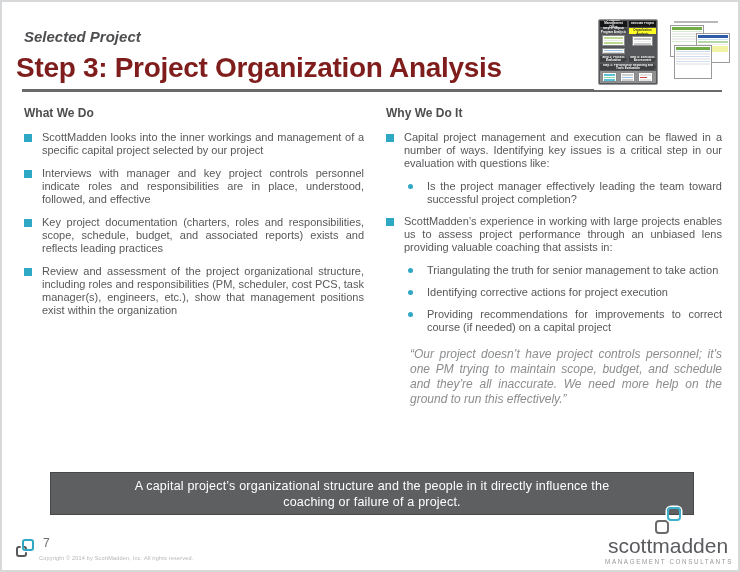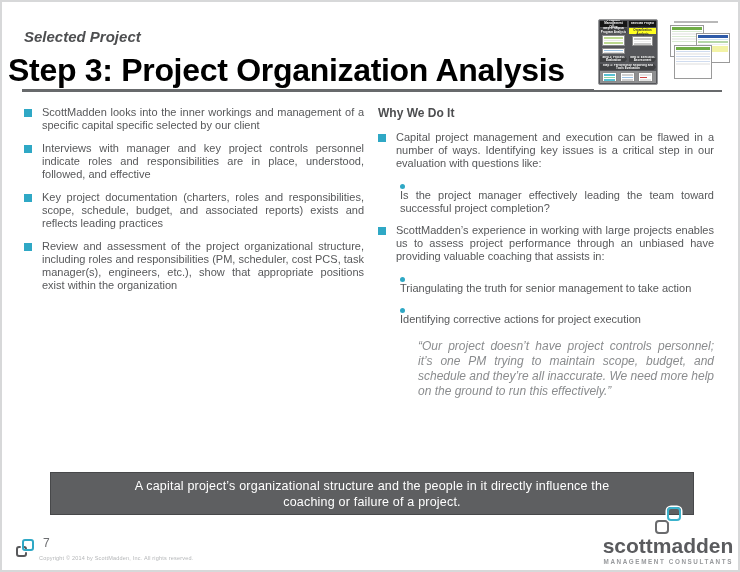--- a/index.html
+++ b/index.html
@@ -3,50 +3,50 @@
 <meta charset="utf-8">
 <style>
   html,body{margin:0;padding:0;background:#fff;}
   .page{
     position:relative;width:740px;height:572px;background:#fff;
     border:2px solid #d7d8d9;box-sizing:border-box;overflow:hidden;
     font-family:"Liberation Sans",sans-serif;color:#58595B;
   }
   
   .kicker{position:absolute;left:22px;top:26px;font-size:15px;font-weight:bold;font-style:italic;color:#4d4e50;}
-  .title{position:absolute;left:6px;top:50px;font-size:32px;font-weight:bold;color:#000000;letter-spacing:-.3px;}
+  .title{position:absolute;left:14px;top:50px;font-size:28px;font-weight:bold;color:#7f1d1d;letter-spacing:-.3px;}
   .title-rule{position:absolute;left:20px;top:87px;width:700px;height:2.5px;background:#686a6c;}
   
   .col{position:absolute;top:104px;}
   .col-left{left:22px;width:340px;}
-  .col-right{left:376px;width:336px;}
+  .col-right{left:384px;width:336px;}
   .sec-head{font-size:12px;font-weight:bold;color:#4d4e50;margin-bottom:11px;}
   .sec-head.second{margin-top:32px;}
   .bullet{display:flex;margin-bottom:10px;}
   .bullet .sq{flex:0 0 8px;width:8px;height:8px;background:#2FA8C5;margin-top:3px;margin-right:10px;}
   .bullet .bt{font-size:11px;line-height:13px;text-align:justify;color:#57585A;}
-  .sub{display:flex;margin-left:22px;margin-bottom:9px;flex-direction:column;}
+  .sub{display:flex;margin-left:22px;margin-bottom:9px;}
   .sub .dot{flex:0 0 5px;width:5px;height:5px;border-radius:50%;background:#2FA8C5;margin-top:4px;margin-right:14px;}
   .sub .bt{font-size:11px;line-height:13px;text-align:justify;color:#57585A;}
-  .quote{margin-left:40px;margin-top:13px;font-size:12px;line-height:15px;font-style:italic;
+  .quote{margin-left:24px;margin-top:13px;font-size:12px;line-height:15px;font-style:italic;
          color:#8a8c8e;text-align:justify;}
   
   .banner{position:absolute;left:48px;top:470px;width:644px;height:43px;background:#5e5f61;
           border:1px solid #47484a;box-sizing:border-box;display:flex;flex-direction:column;
           align-items:center;justify-content:center;gap:2px;}
   .banner div{color:#fff;font-size:12.5px;font-weight:normal;letter-spacing:.2px;text-align:center;}
   
   .mark{position:relative;}
   .mark .g,.mark .t{position:absolute;background:transparent;box-sizing:border-box;}
   .mark-small{position:absolute;left:14px;top:537px;width:20px;height:20px;}
   .mark-small .g{left:0;top:7px;width:11px;height:11px;border:2.2px solid #58595B;border-radius:3px;}
   .mark-small .t{left:6px;top:0;width:12px;height:12px;border:2.2px solid #2FA8C5;border-radius:3px;box-shadow:0 0 0 1.3px #fff;}
   .page-num{position:absolute;left:41px;top:534px;font-size:12px;color:#6d6e71;}
   .copyright{position:absolute;left:37px;top:553px;font-size:5.5px;color:#b4b6b8;letter-spacing:.2px;}
-  .logo-block{position:absolute;left:598px;top:505px;width:136px;text-align:center;font-weight:bold;}
+  .logo-block{position:absolute;left:598px;top:505px;width:136px;text-align:center;}
   .mark-big{width:30px;height:27px;margin:0 auto 1px auto;position:relative;}
   .mark-big .g{left:2px;bottom:0;width:14px;height:14px;border:2.6px solid #6a6b6d;border-radius:4px;}
   .mark-big .t{right:2px;top:0;width:14px;height:14px;border:2.6px solid #3AB2CC;border-radius:4px;box-shadow:0 0 0 1.5px #fff;}
   .wordmark{font-size:21px;color:#5a5b5e;letter-spacing:0;line-height:22px;}
   .tagline{font-size:6.3px;letter-spacing:1.6px;color:#97999c;text-align:right;padding-right:3px;margin-top:1px;}
   
   .thumb{position:absolute;left:592px;top:13px;width:144px;height:75px;background:#fff;z-index:2;}
   .tdiag{position:absolute;left:4px;top:4px;width:60px;height:66px;background:#55565a;
          border:1.5px solid #97989a;border-radius:2px;box-sizing:border-box;overflow:hidden;}
   .t-lbl{font-size:3px;line-height:1.15;color:#fff;text-align:center;overflow:hidden;font-weight:bold;}
@@ -149,59 +149,64 @@
         <div class="microrow" style="background:#eee;"></div>
         <div class="microrow" style="background:#d0dcef;"></div>
         <div class="microrow" style="background:#eee;"></div>
         <div class="microrow" style="background:#d0dcef;"></div>
         <div class="microrow" style="background:#eee;"></div>
       </div>
     </div>
   </div>
 
   <div class="col col-left">
-    <div class="bullet">
-      <span class="sq"></span>
-      <div class="bt">ScottMadden looks into the inner workings and management of a specific capital specific selected by our client</div>
+    <div class="sec-head">What We Do</div>
+    <div class="bullet">
+      <span class="sq"></span>
+      <div class="bt">ScottMadden looks into the inner workings and management of a specific capital project selected by our project</div>
     </div>
     <div class="bullet">
       <span class="sq"></span>
       <div class="bt">Interviews with manager and key project controls personnel indicate roles and responsibilities are in place, understood, followed, and effective</div>
     </div>
     <div class="bullet">
       <span class="sq"></span>
       <div class="bt">Key project documentation (charters, roles and responsibilities, scope, schedule, budget, and associated reports) exists and reflects leading practices</div>
     </div>
     <div class="bullet">
       <span class="sq"></span>
-      <div class="bt">Review and assessment of the project organizational structure, including roles and responsibilities (PM, scheduler, cost PCS, task manager(s), engineers, etc.), show that appropriate positions exist within the organization</div>
+      <div class="bt">Review and assessment of the project organizational structure, including roles and responsibilities (PM, scheduler, cost PCS, task manager(s), engineers, etc.), show that management positions exist within the organization</div>
     </div>
   </div>
 
   <div class="col col-right">
     <div class="sec-head">Why We Do It</div>
     <div class="bullet">
       <span class="sq"></span>
       <div class="bt">Capital project management and execution can be flawed in a number of ways. Identifying key issues is a critical step in our evaluation with questions like:</div>
     </div>
     <div class="sub">
       <span class="dot"></span>
       <div class="bt">Is the project manager effectively leading the team toward successful project completion?</div>
     </div>
     <div class="bullet">
       <span class="sq"></span>
-      <div class="bt">ScottMadden’s experience in working with large projects enables us to assess project performance through an unbiased have providing valuable coaching that assists in:</div>
+      <div class="bt">ScottMadden’s experience in working with large projects enables us to assess project performance through an unbiased lens providing valuable coaching that assists in:</div>
     </div>
     <div class="sub">
       <span class="dot"></span>
       <div class="bt">Triangulating the truth for senior management to take action</div>
     </div>
     <div class="sub">
       <span class="dot"></span>
       <div class="bt">Identifying corrective actions for project execution</div>
+    </div>
+    <div class="sub">
+      <span class="dot"></span>
+      <div class="bt">Providing recommendations for improvements to correct course (if needed) on a capital project</div>
     </div>
     <div class="quote">“Our project doesn’t have project controls personnel; it’s one PM trying to maintain scope, budget, and schedule and they’re all inaccurate. We need more help on the ground to run this effectively.”</div>
   </div>
 
   <div class="banner">
     <div>A capital project’s organizational structure and the people in it directly influence the</div>
     <div>coaching or failure of a project.</div>
   </div>
 
   <div class="mark mark-small">

